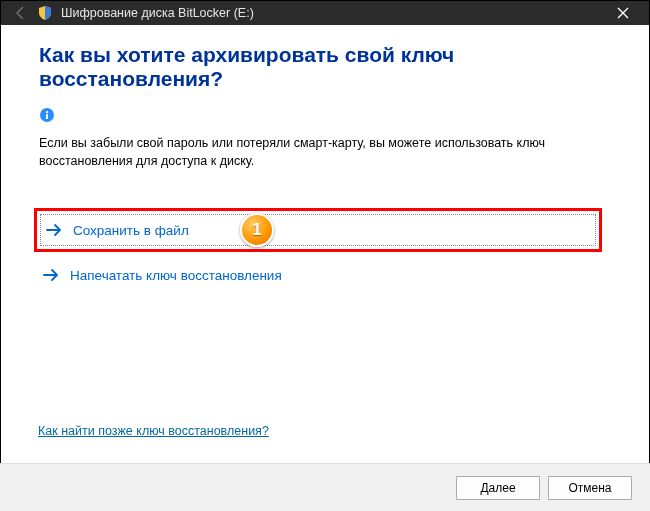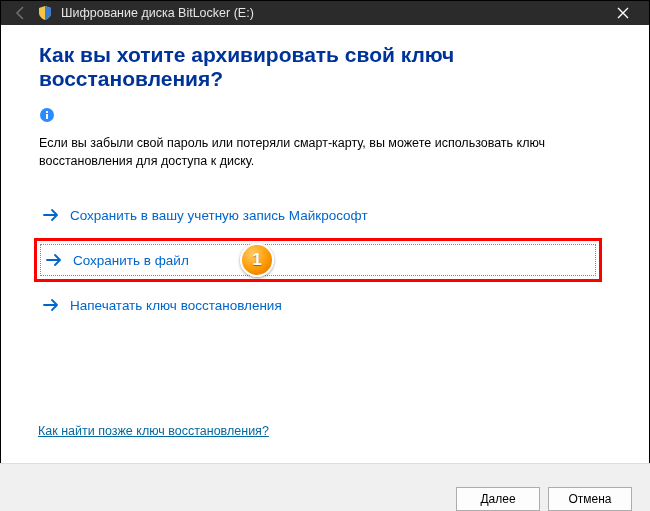--- a/index.html
+++ b/index.html
@@ -58,21 +58,21 @@
   .info-icon {
     width: 16px; height: 16px;
     margin-right: 8px;
     flex-shrink: 0;
   }
   .info-text { font-size: 12.5px; color: #000; }
   .desc {
     font-size: 12.5px;
     color: #000;
     line-height: 1.4;
-    margin-bottom: 26px;
+    margin-bottom: 38px;
   }
   .options { margin-left: -5px; }
   .opt {
     display: flex;
     align-items: center;
     padding: 10px 8px;
     margin-bottom: 4px;
     color: #0066cc;
     font-size: 13.5px;
     cursor: pointer;
@@ -122,21 +122,21 @@
     top: 424px;
   }
   .footer {
     position: absolute;
     bottom: 0; left: 0; right: 0;
     height: 48px;
     background: #f0f0f0;
     border-top: 1px solid #ddd;
     display: flex;
     justify-content: flex-end;
-    align-items: flex-end;
+    align-items: center;
     padding-right: 18px;
     gap: 8px;
   }
   .btn {
     min-width: 84px;
     height: 24px;
     background: #fdfdfd;
     border: 1px solid #adadad;
     font-size: 12px;
     font-family: inherit;
@@ -177,28 +177,20 @@
         <rect x="7" y="7" width="2" height="5" fill="#fff"></rect>
         <rect x="7" y="4" width="2" height="2" fill="#fff"></rect>
       </svg>
     </span>
   </div>
 
   <p class="desc">Если вы забыли свой пароль или потеряли смарт-карту, вы можете использовать ключ восстановления для доступа к диску.</p>
 
   <div class="options">
 
-    <div class="opt">
-      <span class="arrow">
-        <svg viewBox="0 0 18 18" width="18" height="18">
-            <path d="M2 9 H14 M10 4 L15 9 L10 14" stroke="#0066cc" stroke-width="1.8" fill="none" stroke-linecap="round" stroke-linejoin="round"></path>
-          </svg>
-      </span>
-      <span>Сохранить в вашу учетную запись Майкрософт</span>
-    </div>
 
     <div class="opt highlighted">
       <span class="arrow">
         <svg viewBox="0 0 18 18" width="18" height="18">
             <path d="M2 9 H14 M10 4 L15 9 L10 14" stroke="#0066cc" stroke-width="1.8" fill="none" stroke-linecap="round" stroke-linejoin="round"></path>
           </svg>
       </span>
       <span>Сохранить в файл</span>
       <div class="badge">1</div>
     </div>

